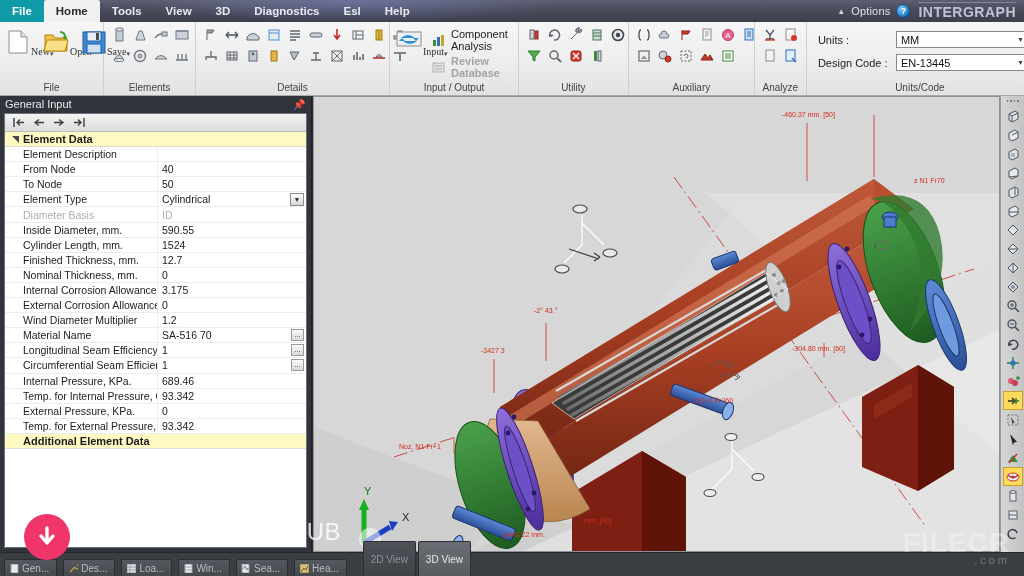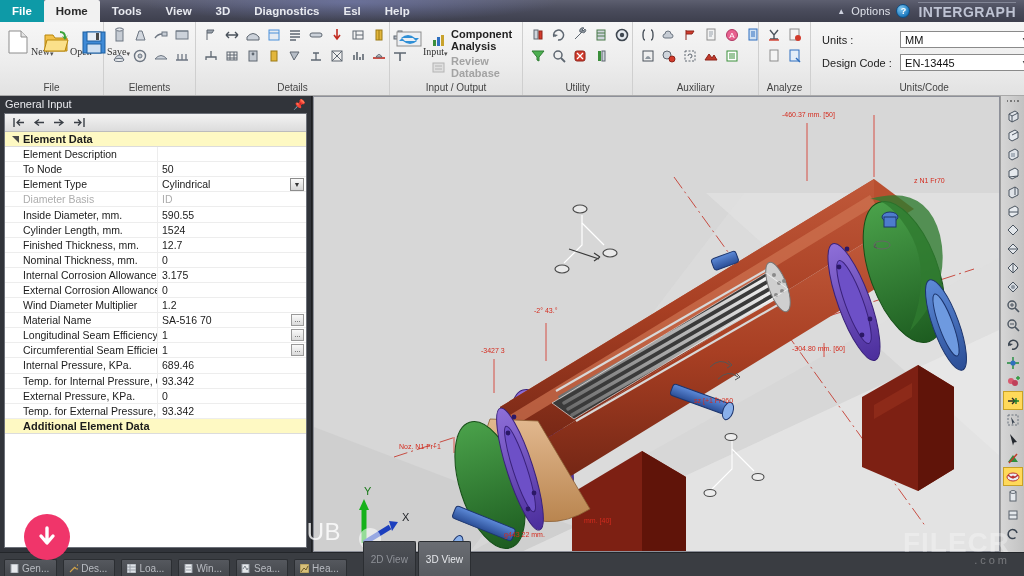--- a/index.html
+++ b/index.html
@@ -61,21 +61,21 @@
   .bigbtn{ width:36px; display:flex; flex-direction:row; align-items:flex-end; justify-content:flex-start;
            padding-top:2px; cursor:default;font-family:Liberation Serif, serif; }
   .bigbtn .lbl{ font-size:10px; color:#333; margin-top:1px;}
   .bigbtn .dd{ font-size:7px; color:#555; line-height:5px;}
   .icon32{ width:30px;height:30px; display:flex;align-items:center;justify-content:center;}
   .icongrid{ display:grid; grid-template-rows:repeat(2,20px); grid-auto-flow:column; gap:1px; align-content:start;}
   .icon16{ width:20px;height:20px; display:flex; align-items:center; justify-content:center;}
   .icon16 svg,.icon32 svg{display:block;}
   .stacked{ display:flex; flex-direction:column; gap:3px; justify-content:flex-start; padding-top:3px;}
   .stkrow{ display:flex; align-items:center; gap:5px; }
-  .stkrow .t{ font-size:11px; color:#222; font-weight:bold;}
+  .stkrow .t{ font-size:11px; color:#222; font-weight:normal;}
   .stkrow.disabled .t{ color:#a3a3a3; font-weight:bold;}
   
   .uc-row{ display:flex; align-items:center; gap:6px; margin-bottom:4px;}
   .uc-lbl{ font-size:11px; color:#222; width:72px;}
   .combo{
     width:132px; height:17px; background:#fff; border:1px solid #8a8a8a;
     display:flex;align-items:center; justify-content:space-between; padding:0 3px 0 4px;
     font-size:11px; color:#111;
   }
   .combo .arw{ font-size:7px; color:#444;}
@@ -659,20 +659,24 @@
           <svg width="8" height="8">
               <path d="M0 1 h7 v7z" fill="#4a4a4a"></path>
             </svg>
         </span>
         <span>Element Data</span>
       </div>
 
       <div class="grow">
         <span class="gkey">Element Description</span>
         <span class="gval"></span>
+      </div>
+      <div class="grow">
+        <span class="gkey">From Node</span>
+        <span class="gval">40</span>
       </div>
       <div class="grow">
         <span class="gkey">To Node</span>
         <span class="gval">50</span>
       </div>
       <div class="grow">
         <span class="gkey">Element Type</span>
         <span class="gval">
           <span style="flex:1">Cylindrical</span>
           <span class="ddbtn">▼</span>

